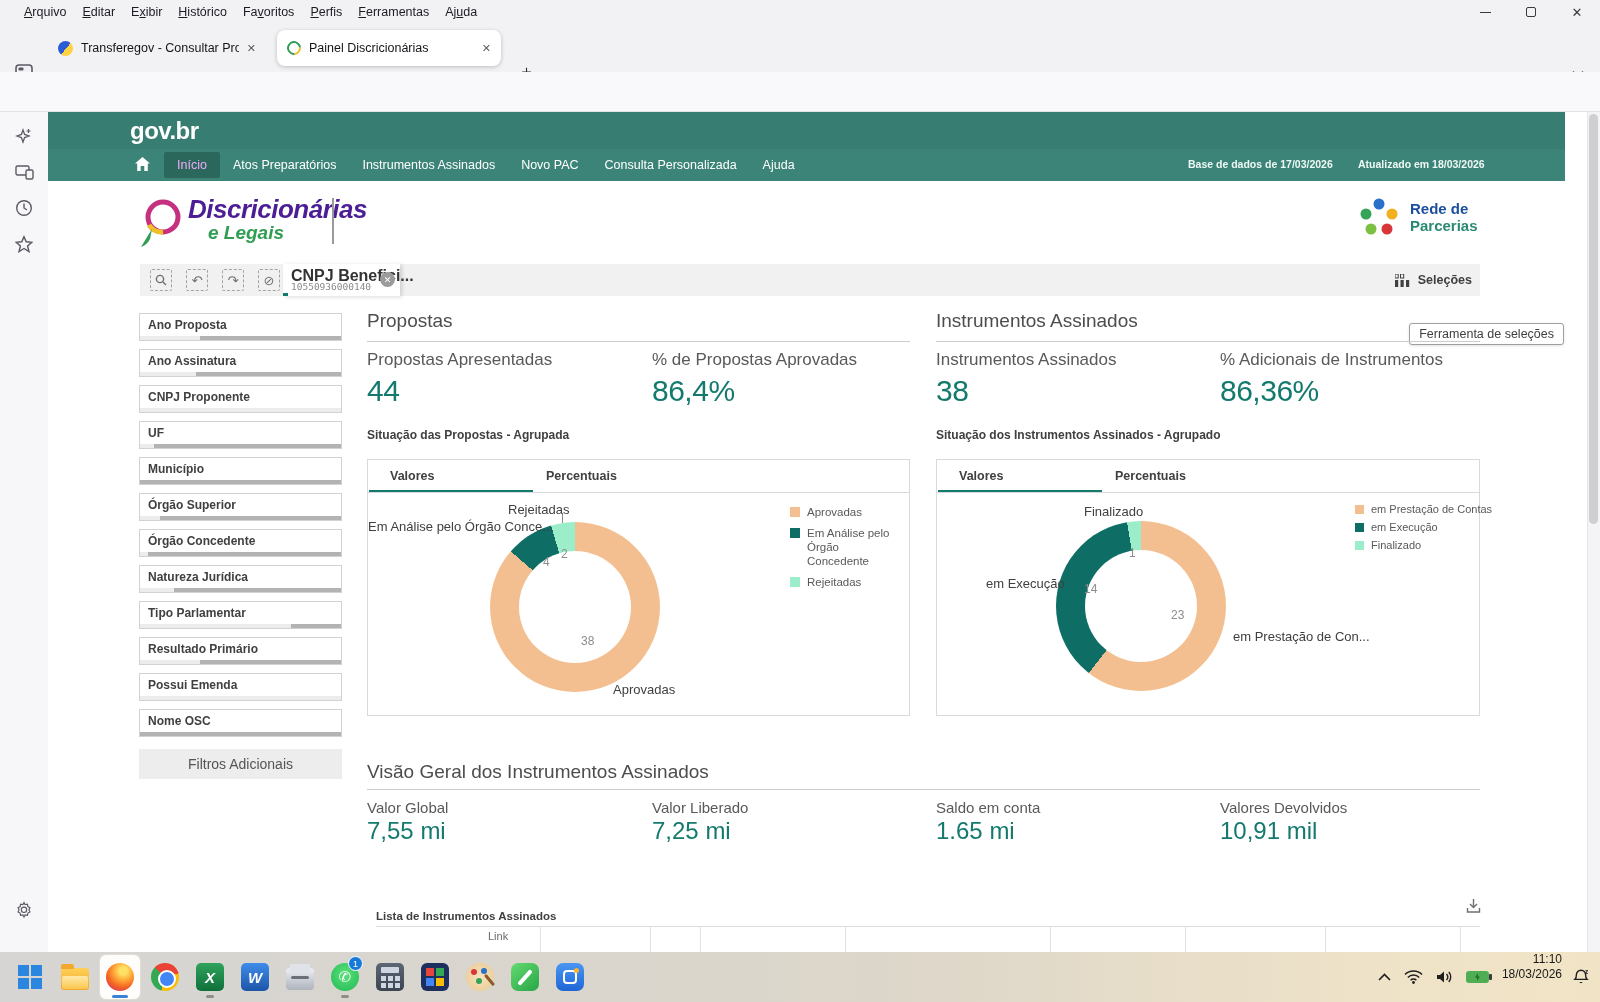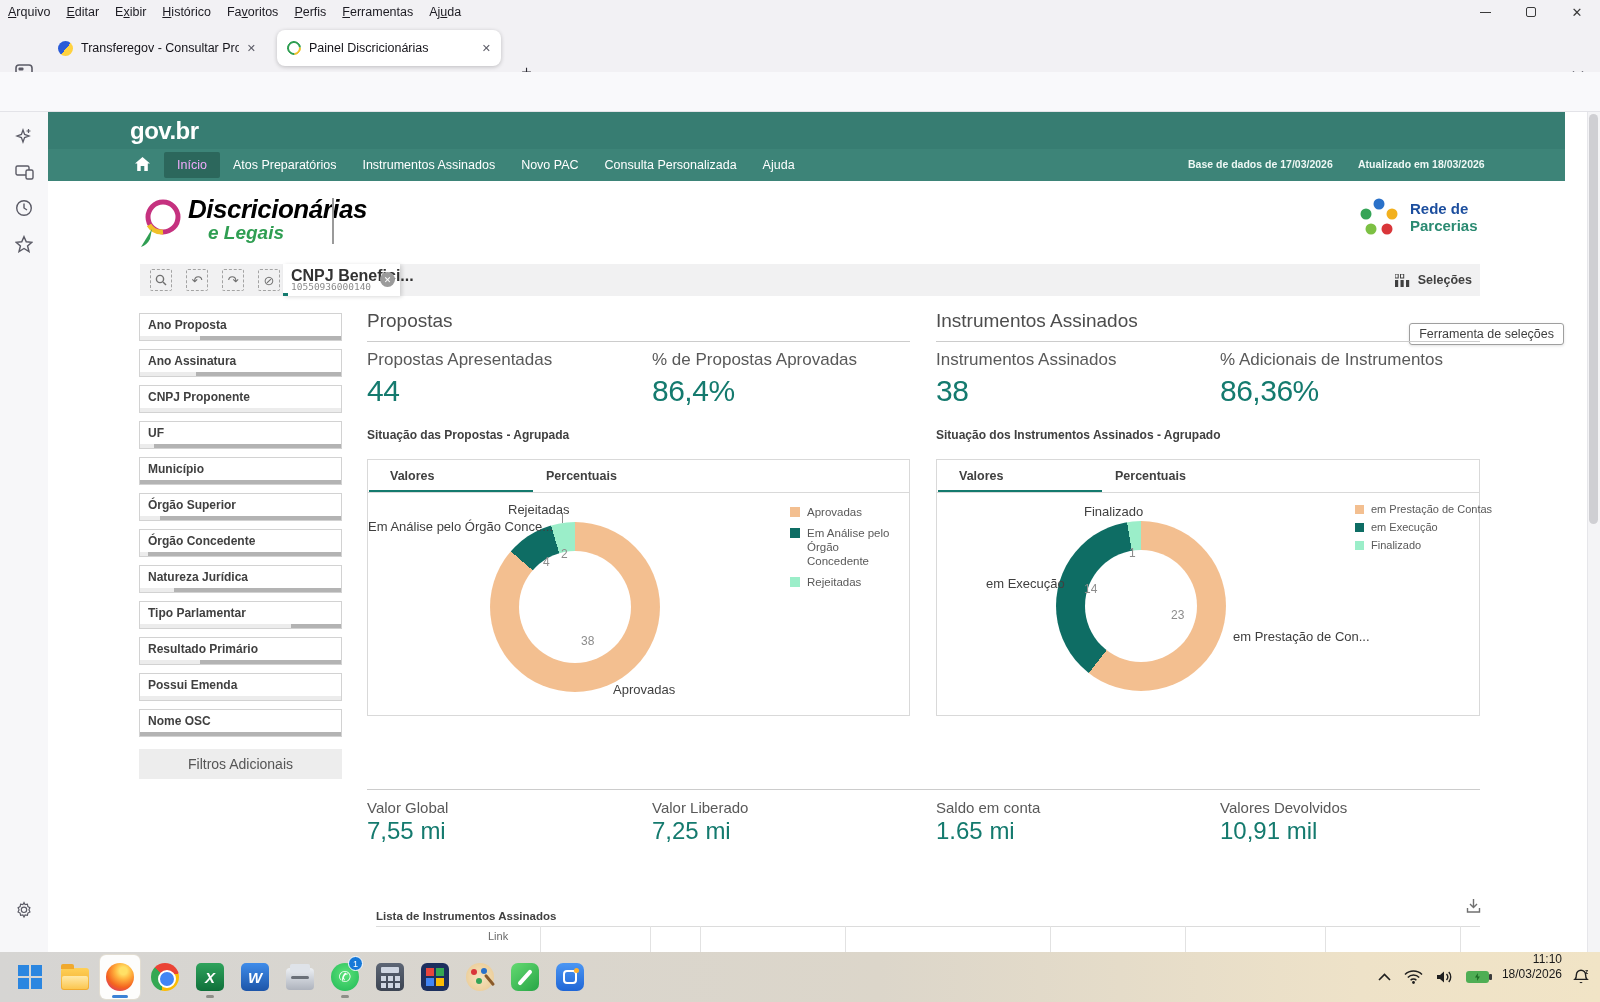--- a/index.html
+++ b/index.html
@@ -1,20 +1,20 @@
 <!DOCTYPE html>
 <html><head>
 <meta charset="utf-8">
 <style>
 *{margin:0;padding:0;box-sizing:border-box}
 html,body{width:1600px;height:1002px;overflow:hidden}
 body{font-family:"Liberation Sans",sans-serif;background:#fff;position:relative;color:#404040}
 u{text-decoration:underline}
 
-#menubar{position:absolute;left:0;top:0;width:1600px;height:24px;background:#f2f1f4;display:flex;align-items:center;padding-left:0;font-size:12.5px;color:#1c1b22}
+#menubar{position:absolute;left:0;top:0;width:1600px;height:24px;background:#f2f1f4;display:flex;align-items:center;padding-left:16px;font-size:12.5px;color:#1c1b22}
 .menu-item{padding:2px 8px;border-radius:3px;cursor:default}
 #win-controls{position:absolute;right:0;top:0;height:24px;display:flex}
 .wc{width:46px;height:24px;display:flex;align-items:center;justify-content:center;color:#3a3a3a}
 .wc i{display:block}
 .wc-min i{width:11px;border-top:1.4px solid #3a3a3a}
 .wc-max i{width:10px;height:10px;border:1.4px solid #3a3a3a;border-radius:2px}
 .wc-close{font-size:13px;font-family:"DejaVu Sans",sans-serif}
 #tabbar{position:absolute;left:0;top:24px;width:1600px;height:48px;background:#f2f1f4}
 #ffview{position:absolute;left:12px;top:36px;width:24px;height:24px;display:flex;align-items:center;justify-content:center}
 .tab{position:absolute;top:6px;height:36px;border-radius:8px;display:flex;align-items:center;gap:8px;padding:0 10px;font-size:12.5px;color:#15141a}
@@ -45,21 +45,21 @@
 #band1{position:absolute;left:0;top:0;width:1517px;height:37px;background:#377d72}
 #band2{position:absolute;left:0;top:37px;width:1517px;height:32px;background:#3d8478}
 #govbr{position:absolute;left:82px;top:5px;font-size:24px;font-weight:700;color:#fff;letter-spacing:-.5px}
 #nav-items{position:absolute;left:116px;top:37px;height:32px;display:flex;align-items:center}
 .nav-item{padding:0 13px;font-size:12.5px;color:#fff;height:26px;display:flex;align-items:center;border-radius:2px}
 .nav-item.active{background:#2c675c;color:#f0abfc}
 #home-ic{position:absolute;left:86px;top:44px;color:#fff}
 .hdr-meta{position:absolute;font-size:10.5px;font-weight:700;color:#eef8f5;top:46px}
 
 #logo-swirl{position:absolute;left:88px;top:83px}
-#logo-l1{position:absolute;left:140px;top:82px;font-size:26px;font-weight:700;font-style:italic;color:#000000;letter-spacing:-.5px}
+#logo-l1{position:absolute;left:140px;top:82px;font-size:26px;font-weight:700;font-style:italic;color:#4c1d95;letter-spacing:-.5px}
 #logo-l2{position:absolute;left:160px;top:110px;font-size:19px;font-weight:700;font-style:italic;color:#2f9e52}
 #logo-div{position:absolute;left:284px;top:86px;width:2px;height:46px;background:#9a9a9a}
 #ministry{position:absolute;left:300px;top:88px;width:146px;text-align:right}
 #ministry .m1{font-size:9.5px;color:#6b6b6b;letter-spacing:.8px}
 #ministry .m2{font-size:11.5px;font-weight:700;color:#3e3e3e;letter-spacing:.3px;line-height:15px}
 #rede-ic{position:absolute;left:1306px;top:82px}
 #rede-t{position:absolute;left:1362px;top:88px;font-size:15px;font-weight:700;line-height:17px}
 #rede-t .r1{color:#1c4e9e}#rede-t .r2{color:#2a8a71}
 
 #selbar{position:absolute;left:92px;top:152px;width:1340px;height:32px;background:#f1f1f2}
@@ -521,20 +521,21 @@
         <div class="lg-item">
           <span class="lg-sq" style="width: 9px; height: 9px; background: rgb(14, 109, 100);"></span>
           <span>em Execução</span>
         </div>
         <div class="lg-item">
           <span class="lg-sq" style="width: 9px; height: 9px; background: rgb(155, 238, 201);"></span>
           <span>Finalizado</span>
         </div>
       </div>
 
+    <span class="sec-title" style="left:319px;top:649px">Visão Geral dos Instrumentos Assinados</span>
     <span class="sec-line" style="left:319px;top:677px;width:1113px"></span>
     <span class="bt-label" style="left:319px">Valor Global</span>
     <span class="bt-value" style="left:319px">7,55 mi</span>
     <span class="bt-label" style="left:604px">Valor Liberado</span>
     <span class="bt-value" style="left:604px">7,25 mi</span>
     <span class="bt-label" style="left:888px">Saldo em conta</span>
     <span class="bt-value" style="left:888px">1.65 mi</span>
     <span class="bt-label" style="left:1172px">Valores Devolvidos</span>
     <span class="bt-value" style="left:1172px">10,91 mil</span>
 

